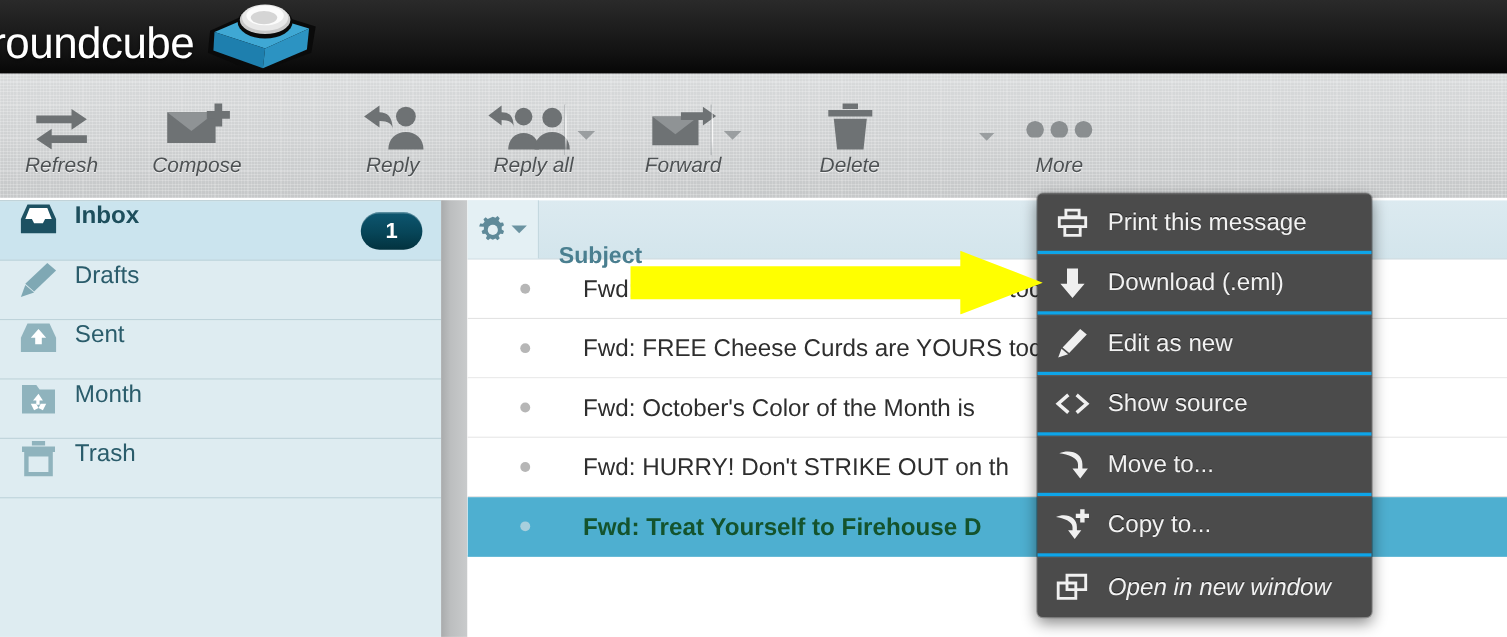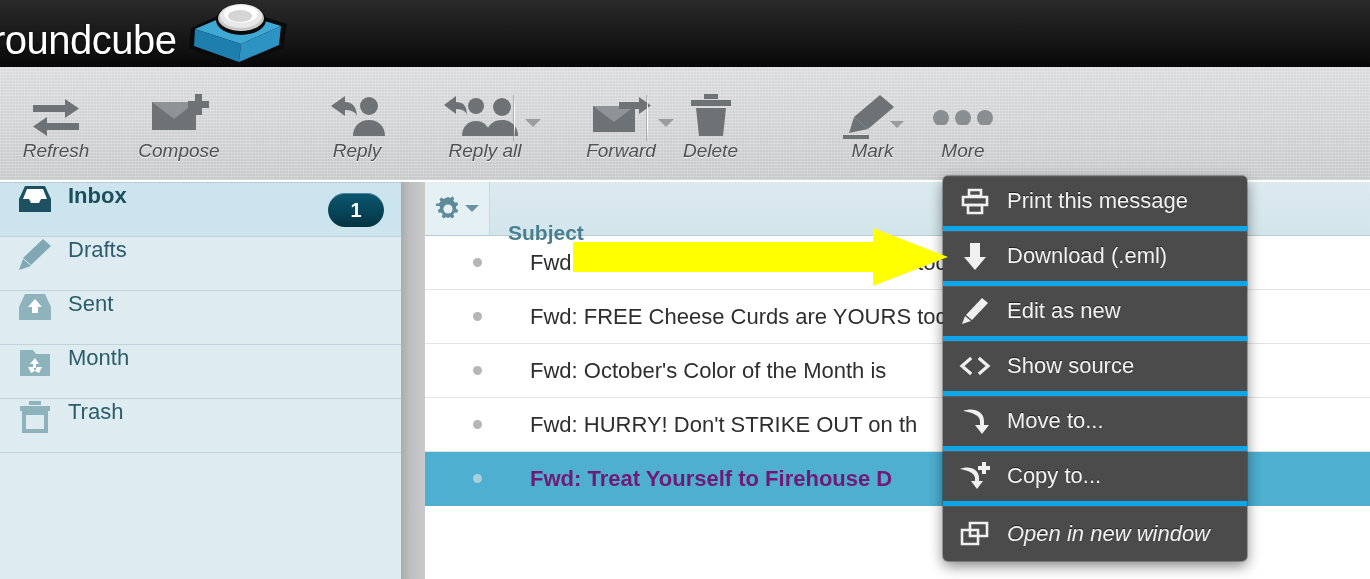--- a/index.html
+++ b/index.html
@@ -119,35 +119,35 @@
     border-bottom: 1px solid #e3e3e3; cursor: pointer; background: #ffffff;
   }
   .mrow.selected { background: #4eafd0; border-bottom-color: #4eafd0; }
   .mrow .dot-cell { width: 105px; display: flex; align-items: center; justify-content: center; }
   .dot { width: 9px; height: 9px; border-radius: 50%; background: #b6b6b6; }
   .mrow.selected .dot { background: #a8cfdd; }
   .msubject {
     font-size: 22px; color: #2e2e2e; white-space: nowrap; overflow: hidden;
     display: flex; align-items: center; gap: 5px;
   }
-  .mrow.selected .msubject { color: #701a75; font-weight: bold; }
+  .mrow.selected .msubject { color: #14532d; font-weight: bold; }
   .emj { font-size: 20px; letter-spacing: 1px; }
 
   
   .ctxmenu {
     position: absolute; left: 943px; top: 176px; width: 304px;
     background: #4b4b4b;
     border-radius: 5px;
     box-shadow: 0 5px 14px rgba(0,0,0,.48), 0 0 0 1px rgba(0,0,0,.25);
     overflow: hidden;
     z-index: 40;
   }
   .mi {
     height: 55px; display: flex; align-items: center;
-    border-bottom: 5px solid #0ea5e9;
+    border-bottom: 3px solid #0ea5e9;
     box-shadow: inset 0 1px 0 #5a5a5a;
     cursor: pointer;
   }
   .mi:last-child { border-bottom: none; font-style: italic; }
   .mi-ico {
     width: 64px; display: flex; align-items: center; justify-content: center;
   }
   .mi-lbl {
     font-size: 22px; color: #f2f2f2; white-space: nowrap;
     text-shadow: 0 -1px 0 rgba(0,0,0,.55);
@@ -248,45 +248,33 @@
             <path d="M4 14 L25 30 L46 14 Z" fill="#8f9395"></path>
             <path d="M30 4 h20 v-5 l12 8.5 -12 8.5 v-5 H30 Z" transform="translate(0,6)"></path>
           </g>
         </svg>
       </div>
       <div class="tb-lbl">Forward</div>
     </div>
     <div class="tb-sep" style="left:647px"></div>
     <div class="tb-caret" style="left:658px"></div>
 
-    <div class="tb-btn" style="left:658px;width:105px">
+    <div class="tb-btn" style="left:720px;width:105px">
       <div class="tb-ico">
         <svg width="46" height="48" viewBox="0 0 46 48">
           <g fill="#6e7274">
             <path d="M16 3 h14 v5 h-14 Z"></path>
             <path d="M3 9 h40 v6 H3 Z"></path>
             <path d="M8 17 h30 l-3 28 H11 Z"></path>
           </g>
         </svg>
       </div>
       <div class="tb-lbl">Delete</div>
     </div>
 
-    <div class="tb-btn" style="left:820px;width:105px">
-      <div class="tb-ico">
-        <svg width="66" height="48" viewBox="0 0 66 48">
-          <g fill="#6e7274">
-            <path d="M40 4 l14 12 -26 22 -14 -12 Z"></path>
-            <path d="M14 26 l14 12 -19 4 Z"></path>
-            <path d="M3 44 h26 v4 H3 Z"></path>
-          </g>
-        </svg>
-      </div>
-      <div class="tb-lbl">Mark</div>
-    </div>
     <div class="tb-caret" style="left:890px;top:54px;border-left-width:7px;border-right-width:7px;border-top-width:7px"></div>
 
     <div class="tb-btn" style="left:913px;width:100px">
       <div class="tb-ico">
         <svg width="62" height="20" viewBox="0 0 62 20">
           <g fill="#8a8e90">
             <circle cx="9" cy="13" r="8"></circle>
               <circle cx="31" cy="13" r="8"></circle>
               <circle cx="53" cy="13" r="8"></circle>
           </g>

